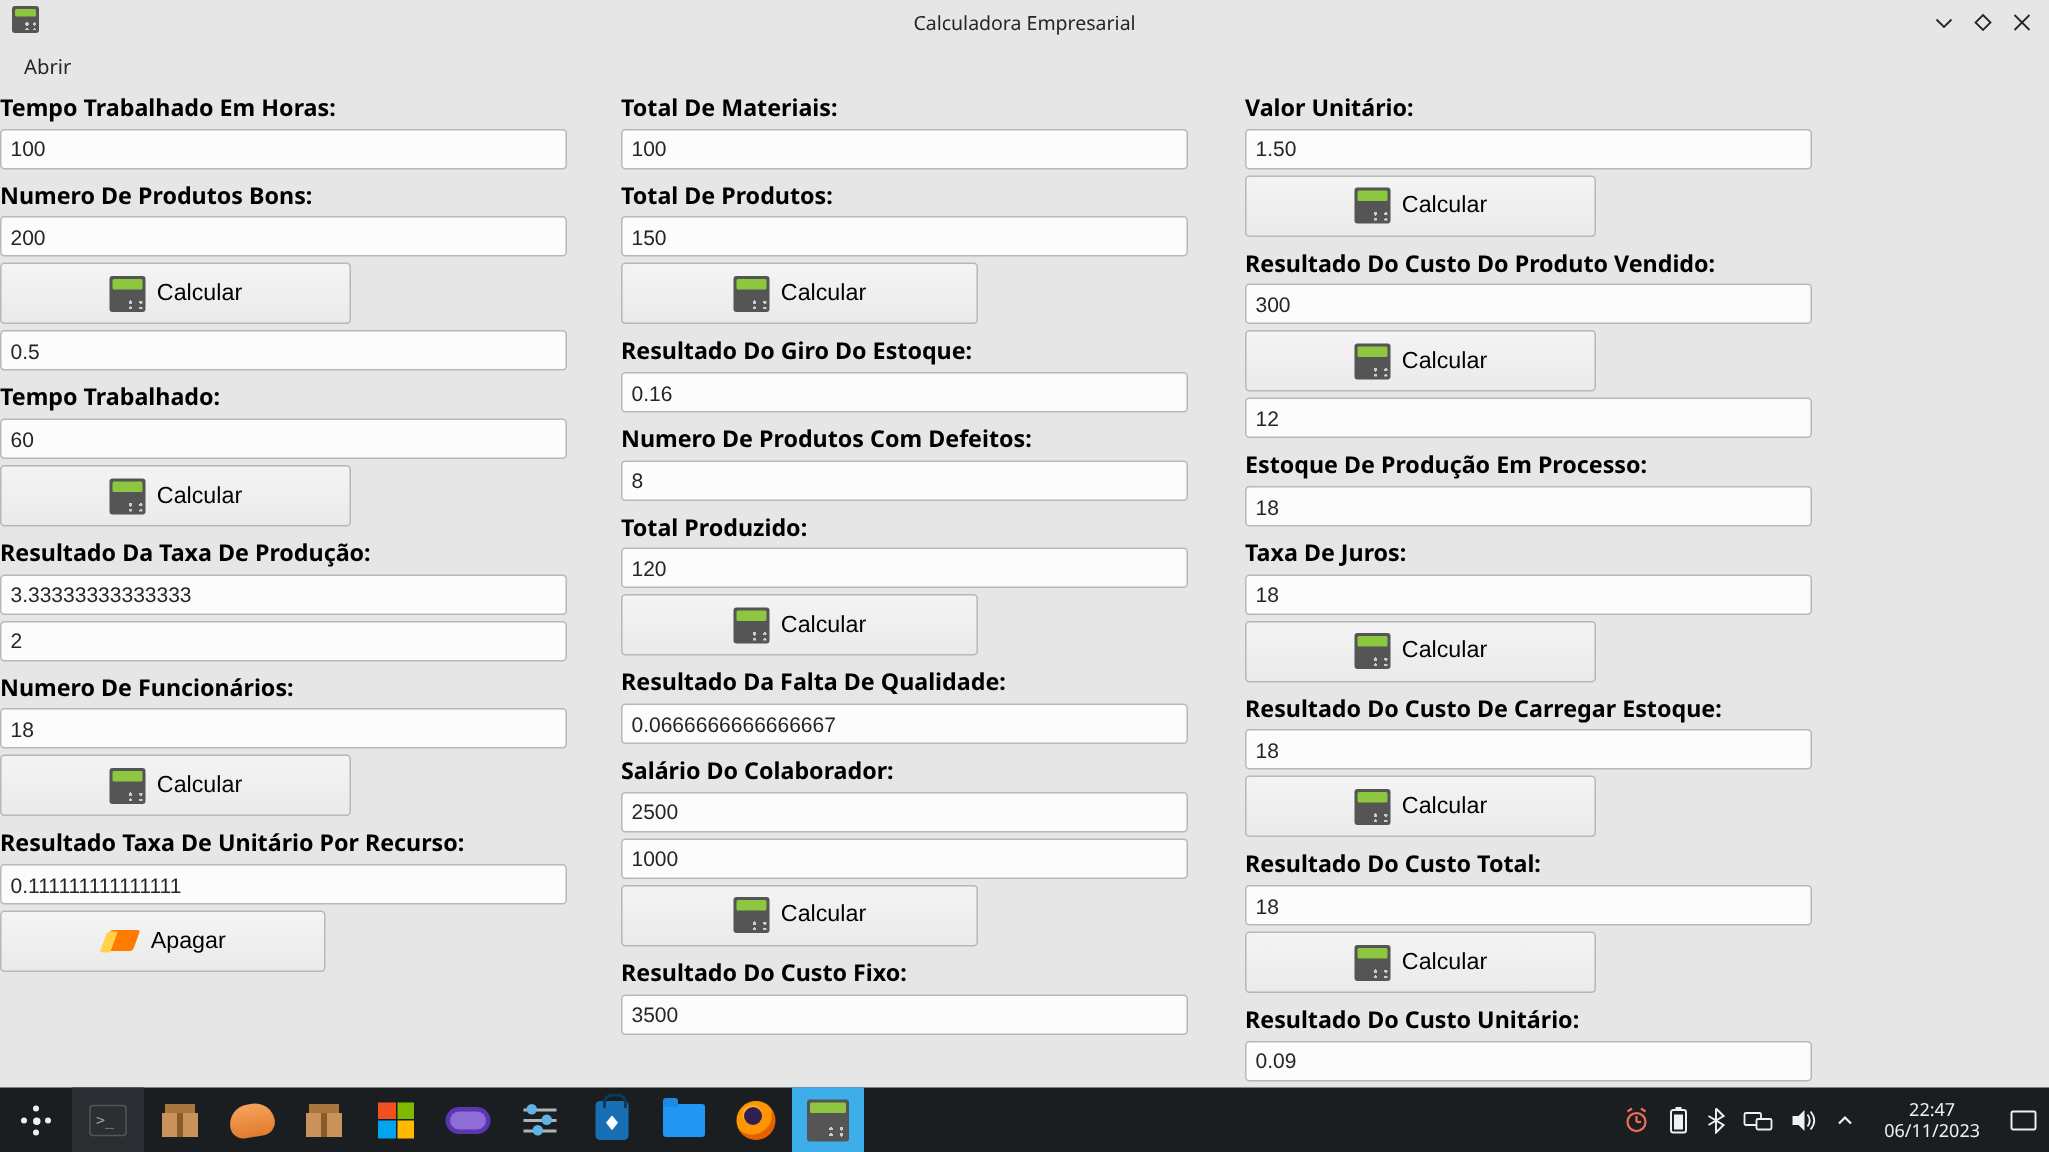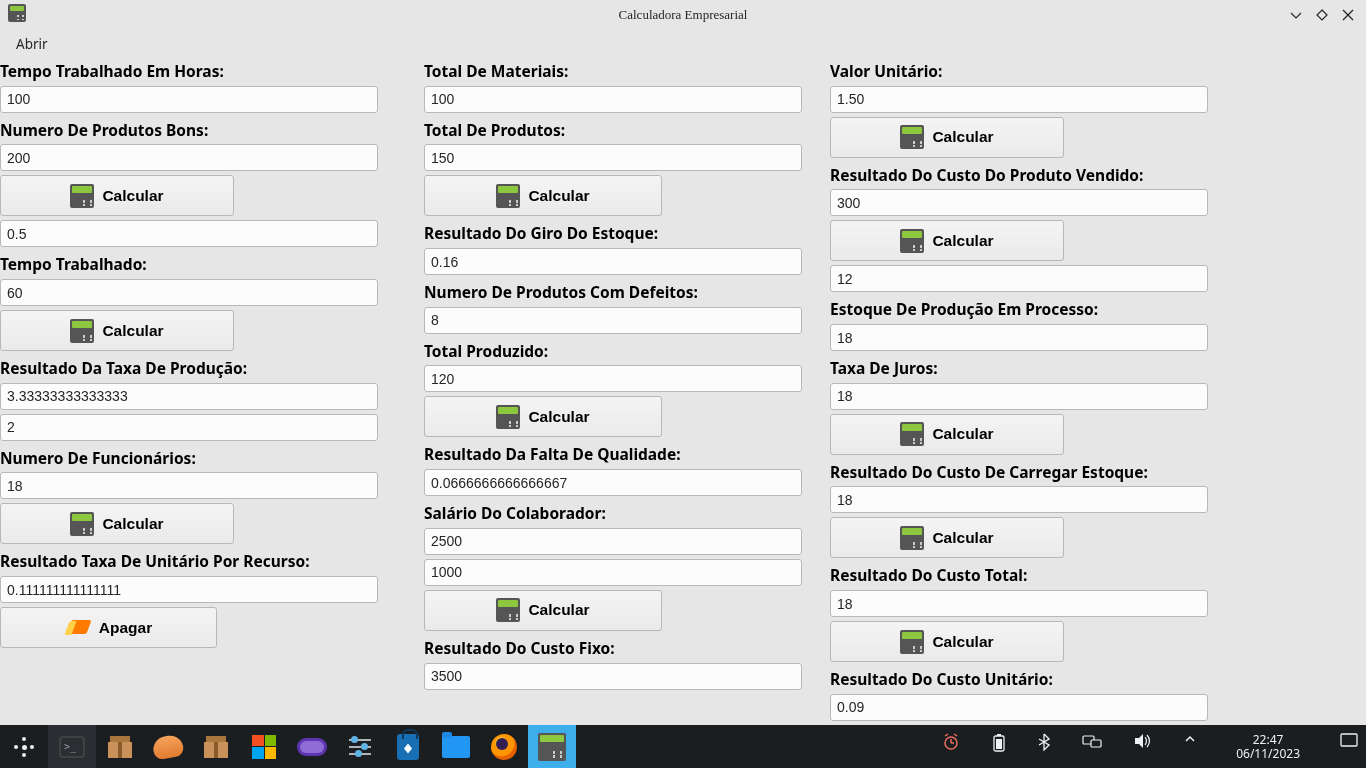--- a/index.html
+++ b/index.html
@@ -1,51 +1,51 @@
 <!DOCTYPE html>
 <html><head>
 <meta charset="utf-8">
 <style>
   * { box-sizing: border-box; margin: 0; padding: 0; }
   html, body { width: 1366px; height: 768px; overflow: hidden; font-family: "Noto Sans", "DejaVu Sans", sans-serif; background: #e6e6e6; }
   
   
   .titlebar {
     height: 30px; background: #e6e6e6; display: flex; align-items: center;
-    position: relative; font-size: 13px; color: #232627; font-family: Liberation Serif, serif;
+    position: relative; font-size: 13px; color: #232627;
   }
   .titlebar .app-icon { margin-left: 8px; }
   .titlebar .title { position: absolute; left: 50%; transform: translateX(-50%); }
   .win-controls { position: absolute; right: 4px; top: 0; height: 30px; display: flex; align-items: center; gap: 14px; padding-right: 8px; }
   .win-controls span { font-size: 14px; color: #232627; cursor: pointer; }
   
   
   .menubar { height: 28px; background: #e6e6e6; display: flex; align-items: center; padding: 0 10px; font-size: 13.5px; color: #232627; text-align: right; }
   .menubar .menu-item { padding: 4px 6px; cursor: pointer; }
   
   
   .content {
     position: absolute; top: 58px; left: 0; right: 0; bottom: 43px;
     background: #e6e6e6;
     display: grid; grid-template-columns: 390px 390px 390px; column-gap: 16px;
   }
   .col { padding: 0; }
   .col1 { margin-left: 0; }
-  .col2 { margin-left: 18px; }
+  .col2 { margin-left: 8px; }
   .col3 { margin-left: 18px; }
 
   .label { font-weight: 700; font-size: 15.5px; color: #000; padding: 3px 0 3px 0; line-height: 1.4; }
   .input {
     width: 378px; height: 27px; background: #fcfcfc; border: 1px solid #b8b8b8; border-radius: 3px;
     font-size: 14px; color: #232627; padding: 0 6px; outline: none; margin-bottom: 4px;
   }
   .btn {
     height: 41px; background: linear-gradient(#f4f4f4, #eaeaea); border: 1px solid #b8b8b8; border-radius: 3px;
     display: inline-flex; align-items: center; justify-content: center; gap: 8px;
-    font-weight: 700; font-size: 15.5px; color: #000; cursor: pointer; margin-bottom: 4px; padding: 0 16px;
+    font-weight: 400; font-size: 15.5px; color: #000; cursor: pointer; margin-bottom: 4px; padding: 0 16px;
   }
   .btn.w234 { width: 234px; }
   .btn.w238 { width: 238px; }
   .btn.w217 { width: 217px; }
 
   
   .calc-icon, .app-calc-icon, .calc-icon-big {
     width: 24px; height: 24px; display: inline-block; position: relative; background: #555; border-radius: 2px;
   }
   .calc-icon::before, .app-calc-icon::before, .calc-icon-big::before {
@@ -89,21 +89,21 @@
     position: absolute; bottom: 0; left: 0; right: 0; height: 43px; background: #1b1e20;
     display: flex; align-items: center; color: #eff0f1; font-size: 12px;
   }
   .taskbar .left { display: flex; align-items: center; height: 100%; gap: 0; }
   .taskbar .tb-btn {
     width: 48px; height: 43px; display: flex; align-items: center; justify-content: center; position: relative;
   }
   .taskbar .tb-btn.active { background: #3daee9; }
   .taskbar .tb-btn.raised { background: #2a2e32; }
   .taskbar .spacer { flex: 1; }
-  .taskbar .tray { display: flex; align-items: flex-start; gap: 32px; padding-right: 8px; }
+  .taskbar .tray { display: flex; align-items: center; gap: 12px; padding-right: 8px; }
   .taskbar .clock { text-align: center; line-height: 1.15; font-size: 12px; padding: 0 8px; }
 
   
   svg { display: block; }
 
   
   .kde-dots { width: 22px; height: 22px; position: relative; }
   .kde-dots span { position: absolute; width: 4px; height: 4px; background: #eff0f1; border-radius: 50%; }
 
   .box { width: 28px; height: 22px; position: relative; }

